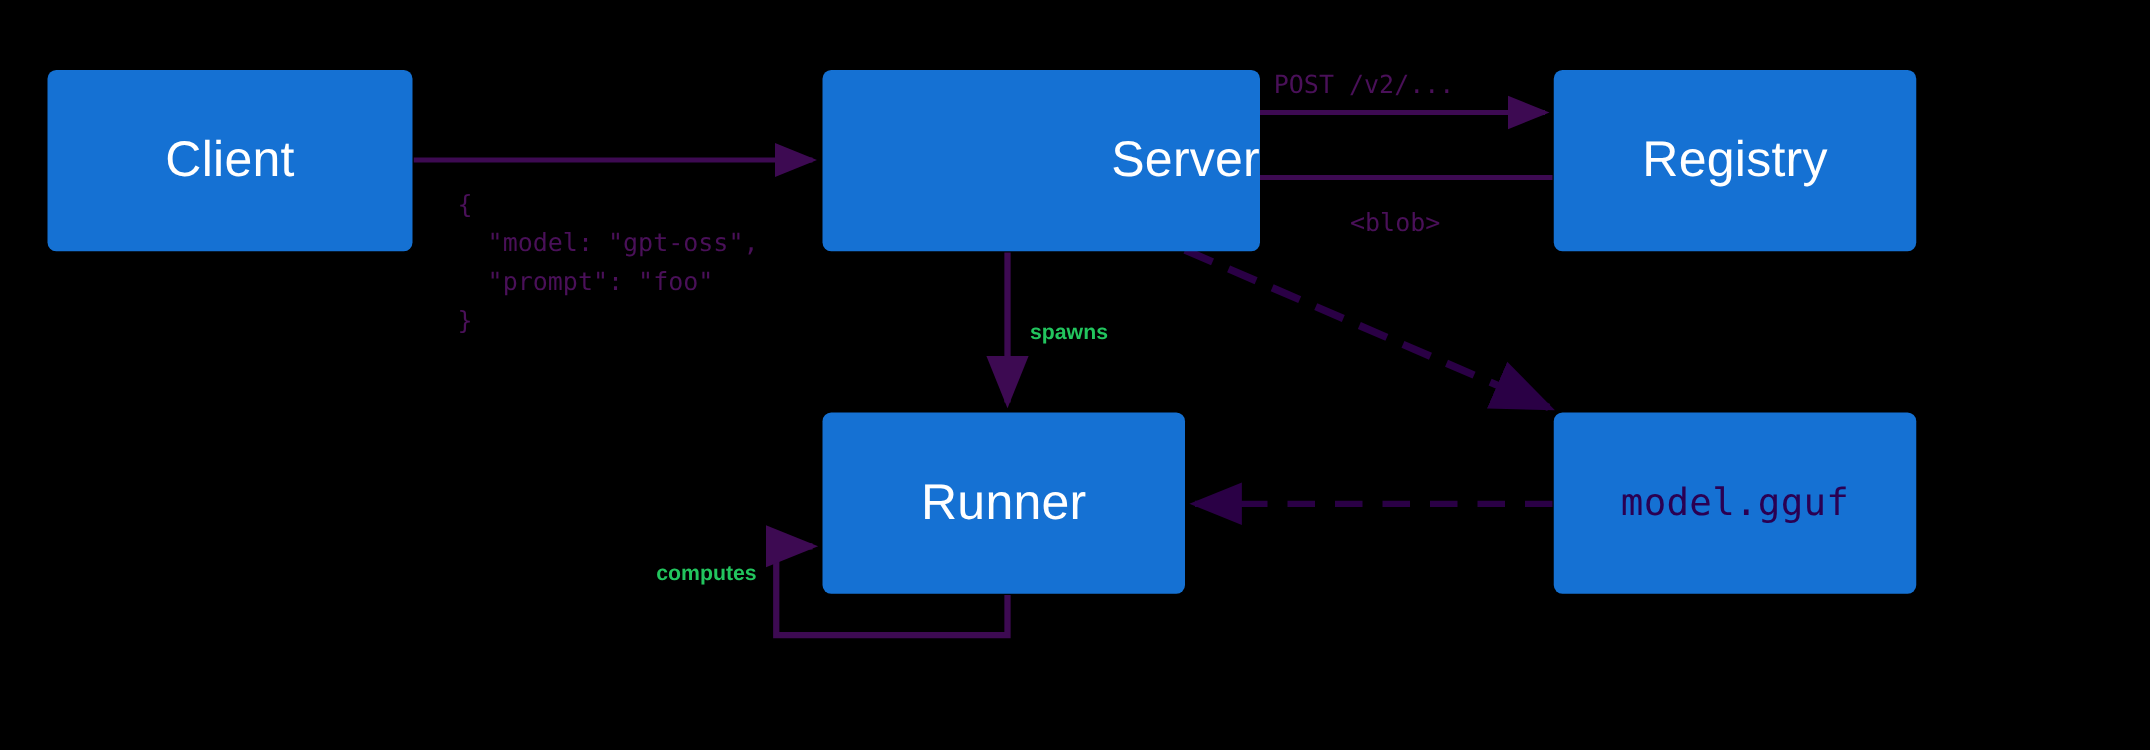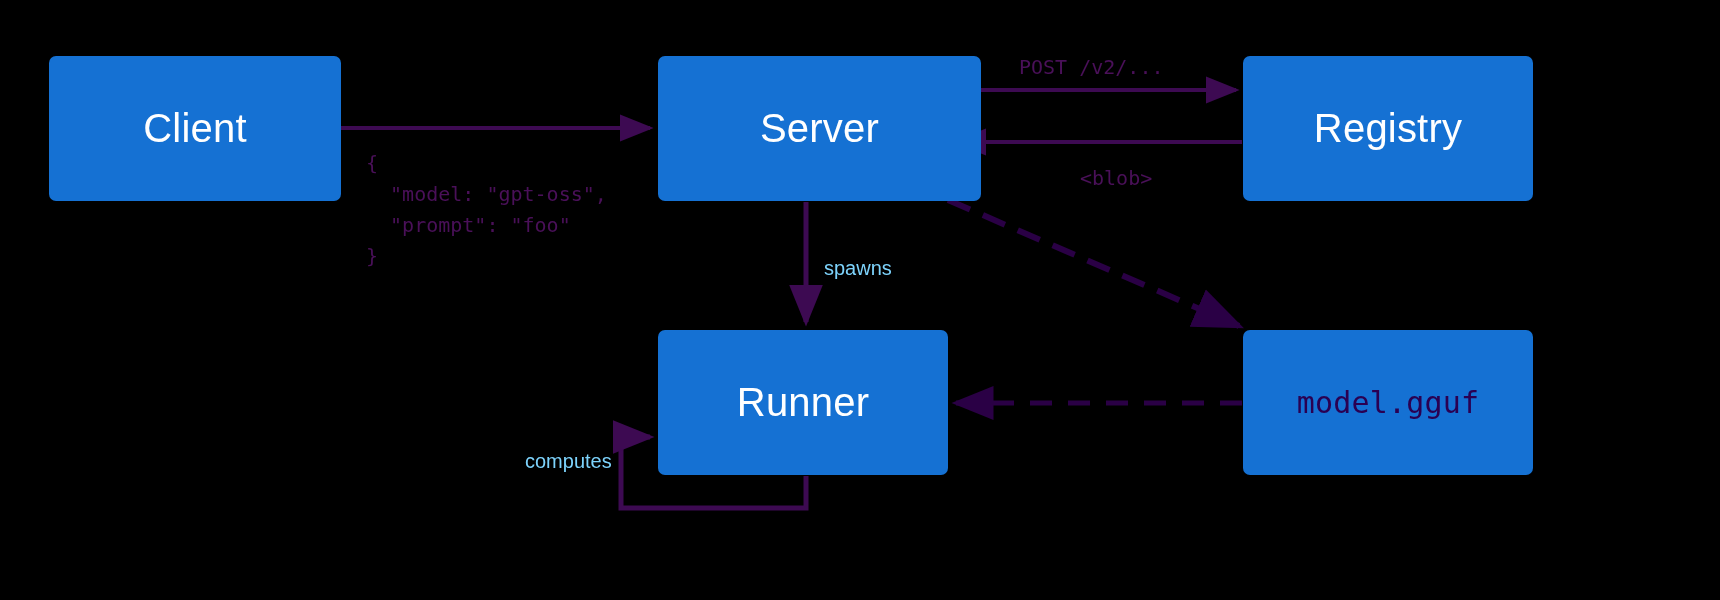--- a/index.html
+++ b/index.html
@@ -45,22 +45,23 @@
   .edge-label {
     position: absolute;
     color: #4a1059;
     font-family: "DejaVu Sans Mono", monospace;
     font-size: 20px;
     white-space: pre;
     line-height: 1.5;
   }
   .edge-label.sans {
     font-family: "Liberation Sans", sans-serif;
-    font-size: 20px;
-    color: #7dd3fc;
+    font-size: 17px;
+    color: #22c55e;
+    font-weight: bold;
   }
   .json-block {
     position: absolute;
     color: #4a1059;
     font-family: "DejaVu Sans Mono", monospace;
     font-size: 20px;
     white-space: pre;
     line-height: 1.55;
   }
 </style>
@@ -87,25 +88,25 @@
 
     <line x1="806" y1="202" x2="806" y2="322" stroke="#3d0a52" stroke-width="5" marker-end="url(#arrow)"></line>
 
     <line x1="948" y1="200" x2="1239" y2="326" stroke="#2a0045" stroke-width="6" stroke-dasharray="24 14" marker-end="url(#arrow-d)"></line>
 
     <line x1="1242" y1="403" x2="956" y2="403" stroke="#2a0045" stroke-width="5" stroke-dasharray="22 16" marker-end="url(#arrow-d)"></line>
 
     <path d="M806,476 L806,508 L621,508 L621,437 L650,437" fill="none" stroke="#3d0a52" stroke-width="5" marker-end="url(#arrow)"></path>
   </svg>
 
-  <div class="node" style="left:38px; top:56px; width:292px; height:145px;margin-left:11px;">
+  <div class="node" style="left:38px; top:56px; width:292px; height:145px;">
     <span>Client</span>
   </div>
 
-  <div class="node" style="left:658px; top:56px; width:323px; height:145px;">
+  <div class="node" style="left:658px; top:56px; width:350px; height:145px;justify-content:flex-end;">
     <span>Server</span>
   </div>
 
   <div class="node" style="left:658px; top:330px; width:290px; height:145px;">
     <span>Runner</span>
   </div>
 
   <div class="node" style="left:1243px; top:56px; width:290px; height:145px;">
     <span>Registry</span>
   </div>

